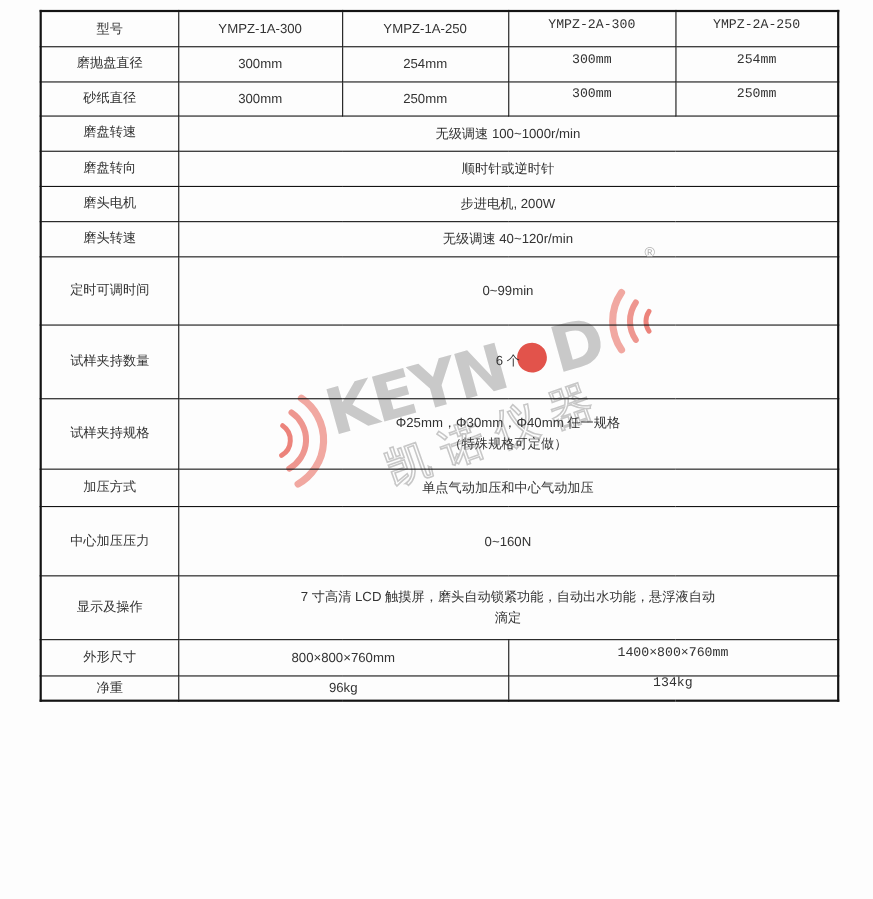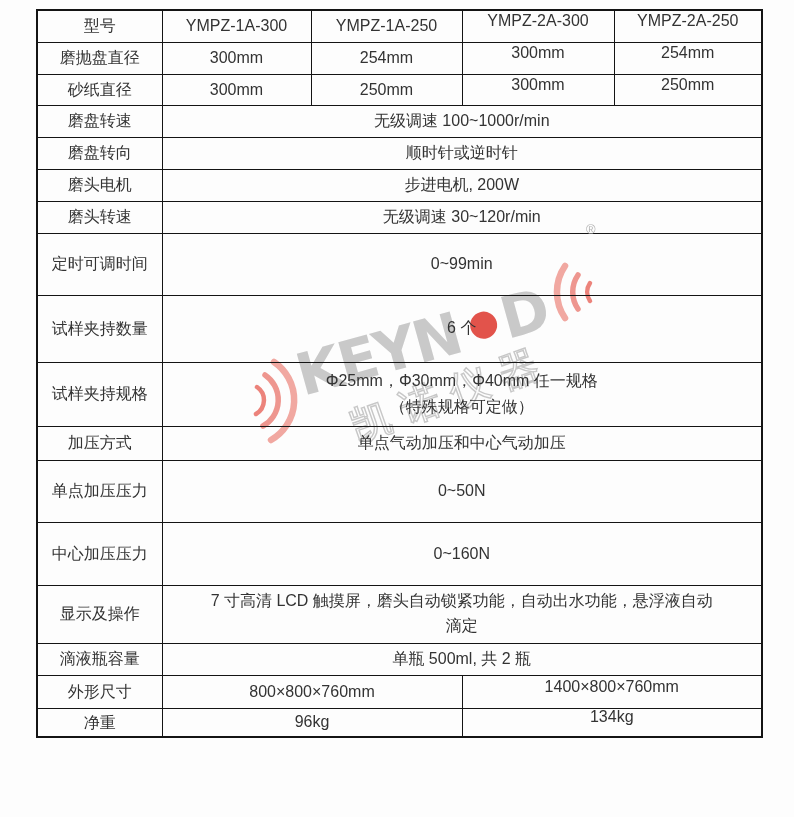--- a/index.html
+++ b/index.html
@@ -27,27 +27,27 @@
   
   table.spec{
     position:absolute;left:36px;top:9px;z-index:1;
     width:725px;table-layout:fixed;border-collapse:collapse;
     background:transparent;
     border:2px solid #141414;
   }
   table.spec td{
     border:1.6px solid #141414;
     text-align:center;vertical-align:middle;
-    font-size:16px;padding:1px 3px;
+    font-size:12px;padding:1px 3px;
     background:transparent;
   }
   td.lbl{font-size:17px;line-height:1.6;padding:1px 11px;}
   td .two-line{display:block;line-height:1.6;}
   td .two-line.tight{line-height:1.55;}
-  .up{position:relative;top:-5px;display:inline-block;}
+  .up{position:relative;top:-5px;display:inline-block;font-family:Liberation Mono, monospace;}
   .flat{display:inline-block;}
 </style>
 </head>
 <body>
 
 <div class="wm">
   <svg class="wm-svg" width="794" height="817" viewBox="0 0 794 817">
 
     <g fill="none" stroke-linecap="round">
       <path d="M274,362 A46,46 0 0 1 271,440" stroke="#f1a8a1" stroke-width="6.5"></path>
@@ -111,59 +111,51 @@
   <tr style="height:32px">
     <td class="lbl"><span class="flat">磨盘转向</span></td>
     <td colspan="4"><span class="flat">顺时针或逆时针</span></td>
   </tr>
   <tr style="height:32px">
     <td class="lbl"><span class="flat">磨头电机</span></td>
     <td colspan="4"><span class="flat">步进电机, 200W</span></td>
   </tr>
   <tr style="height:32px">
     <td class="lbl"><span class="flat">磨头转速</span></td>
-    <td colspan="4"><span class="flat">无级调速 30~120r/min</span></td>
+    <td colspan="4"><span class="flat">无级调速 40~120r/min</span></td>
   </tr>
   <tr style="height:62px">
     <td class="lbl"><span class="flat">定时可调时间</span></td>
     <td colspan="4"><span class="flat">0~99min</span></td>
   </tr>
   <tr style="height:67px">
     <td class="lbl"><span class="flat">试样夹持数量</span></td>
     <td colspan="4"><span class="flat">6 个</span></td>
   </tr>
   <tr style="height:64px">
     <td class="lbl"><span class="flat">试样夹持规格</span></td>
     <td colspan="4">
       <span class="two-line">Φ25mm，Φ30mm，Φ40mm 任一规格</span>
       <span class="two-line">（特殊规格可定做）</span>
     </td>
   </tr>
   <tr style="height:34px">
     <td class="lbl"><span class="flat">加压方式</span></td>
     <td colspan="4"><span class="flat">单点气动加压和中心气动加压</span></td>
   </tr>
-  <tr style="height:62px">
-    <td class="lbl"><span class="flat">单点加压压力</span></td>
-    <td colspan="4"><span class="flat">0~50N</span></td>
-  </tr>
   <tr style="height:63px">
     <td class="lbl"><span class="flat">中心加压压力</span></td>
     <td colspan="4"><span class="flat">0~160N</span></td>
   </tr>
   <tr style="height:58px">
     <td class="lbl"><span class="flat">显示及操作</span></td>
     <td colspan="4">
       <span class="two-line tight">7 寸高清 LCD 触摸屏，磨头自动锁紧功能，自动出水功能，悬浮液自动</span>
       <span class="two-line tight">滴定</span>
     </td>
-  </tr>
-  <tr style="height:32px">
-    <td class="lbl"><span class="flat">滴液瓶容量</span></td>
-    <td colspan="4"><span class="flat">单瓶 500ml, 共 2 瓶</span></td>
   </tr>
 
   <tr style="height:33px">
     <td class="lbl"><span class="flat">外形尺寸</span></td>
     <td colspan="2"><span class="flat">800×800×760mm</span></td>
     <td colspan="2"><span class="up">1400×800×760mm</span></td>
   </tr>
   <tr style="height:20px">
     <td class="lbl"><span class="flat">净重</span></td>
     <td colspan="2"><span class="flat">96kg</span></td>

